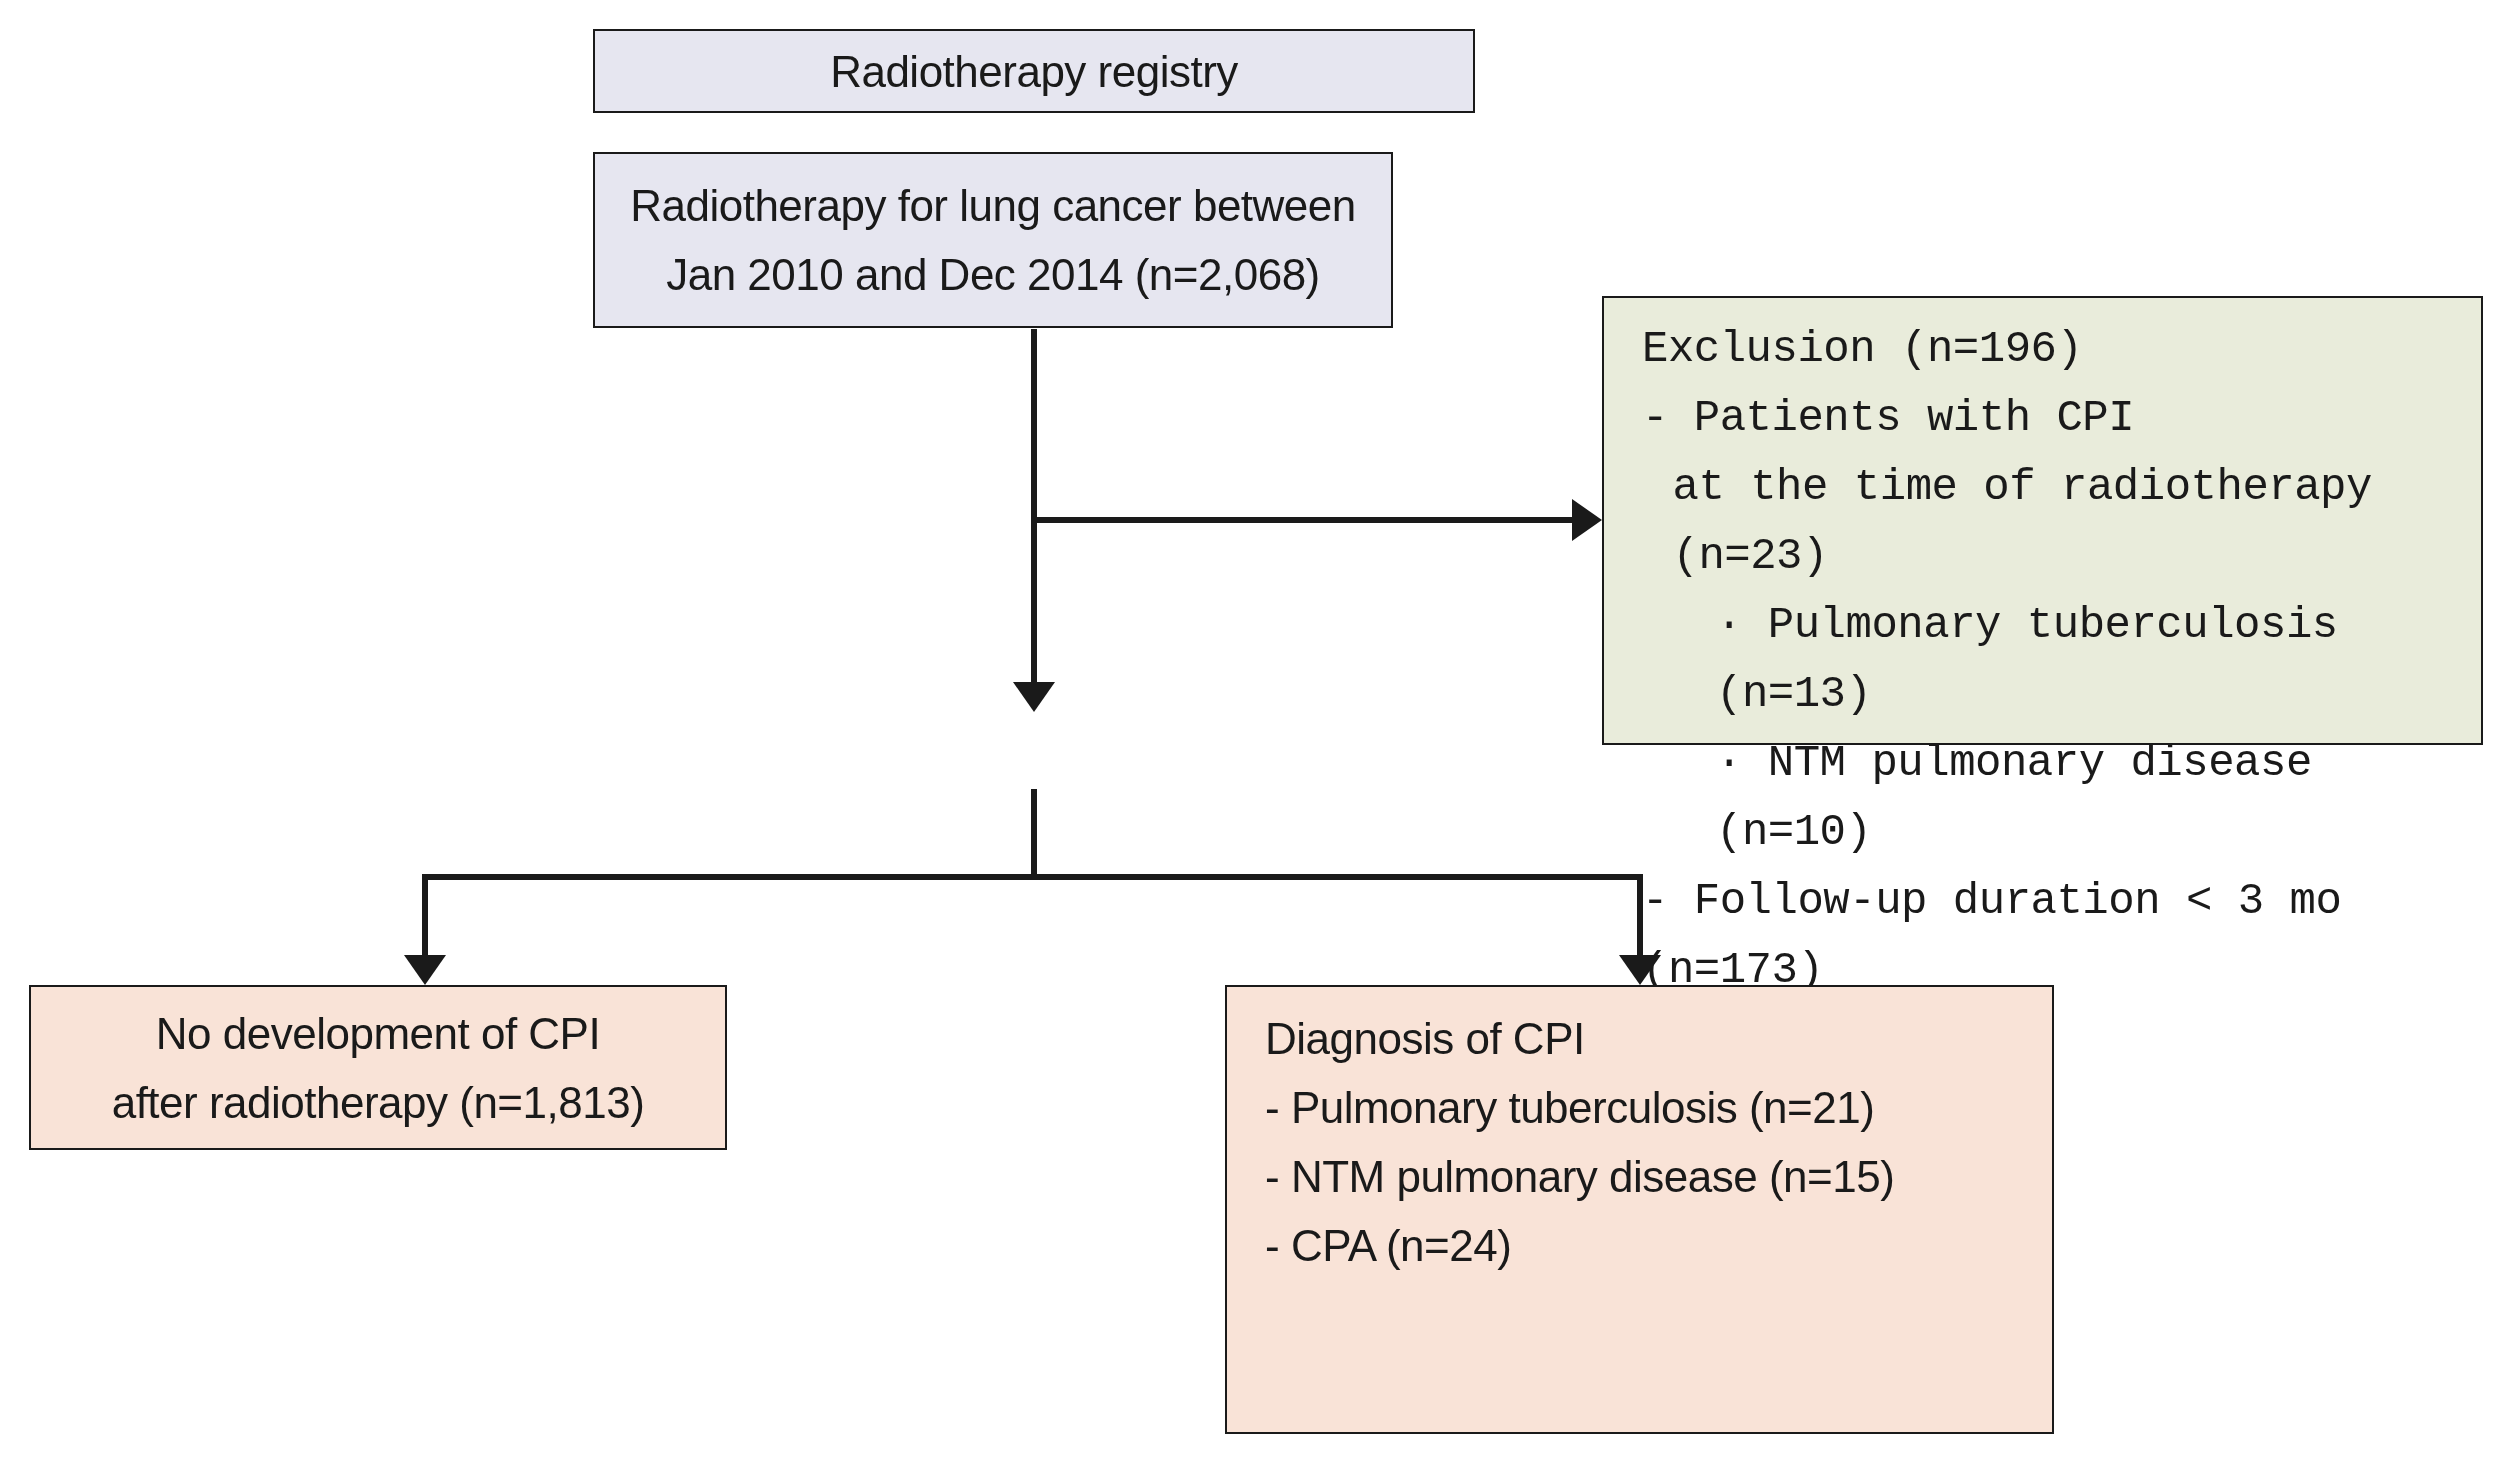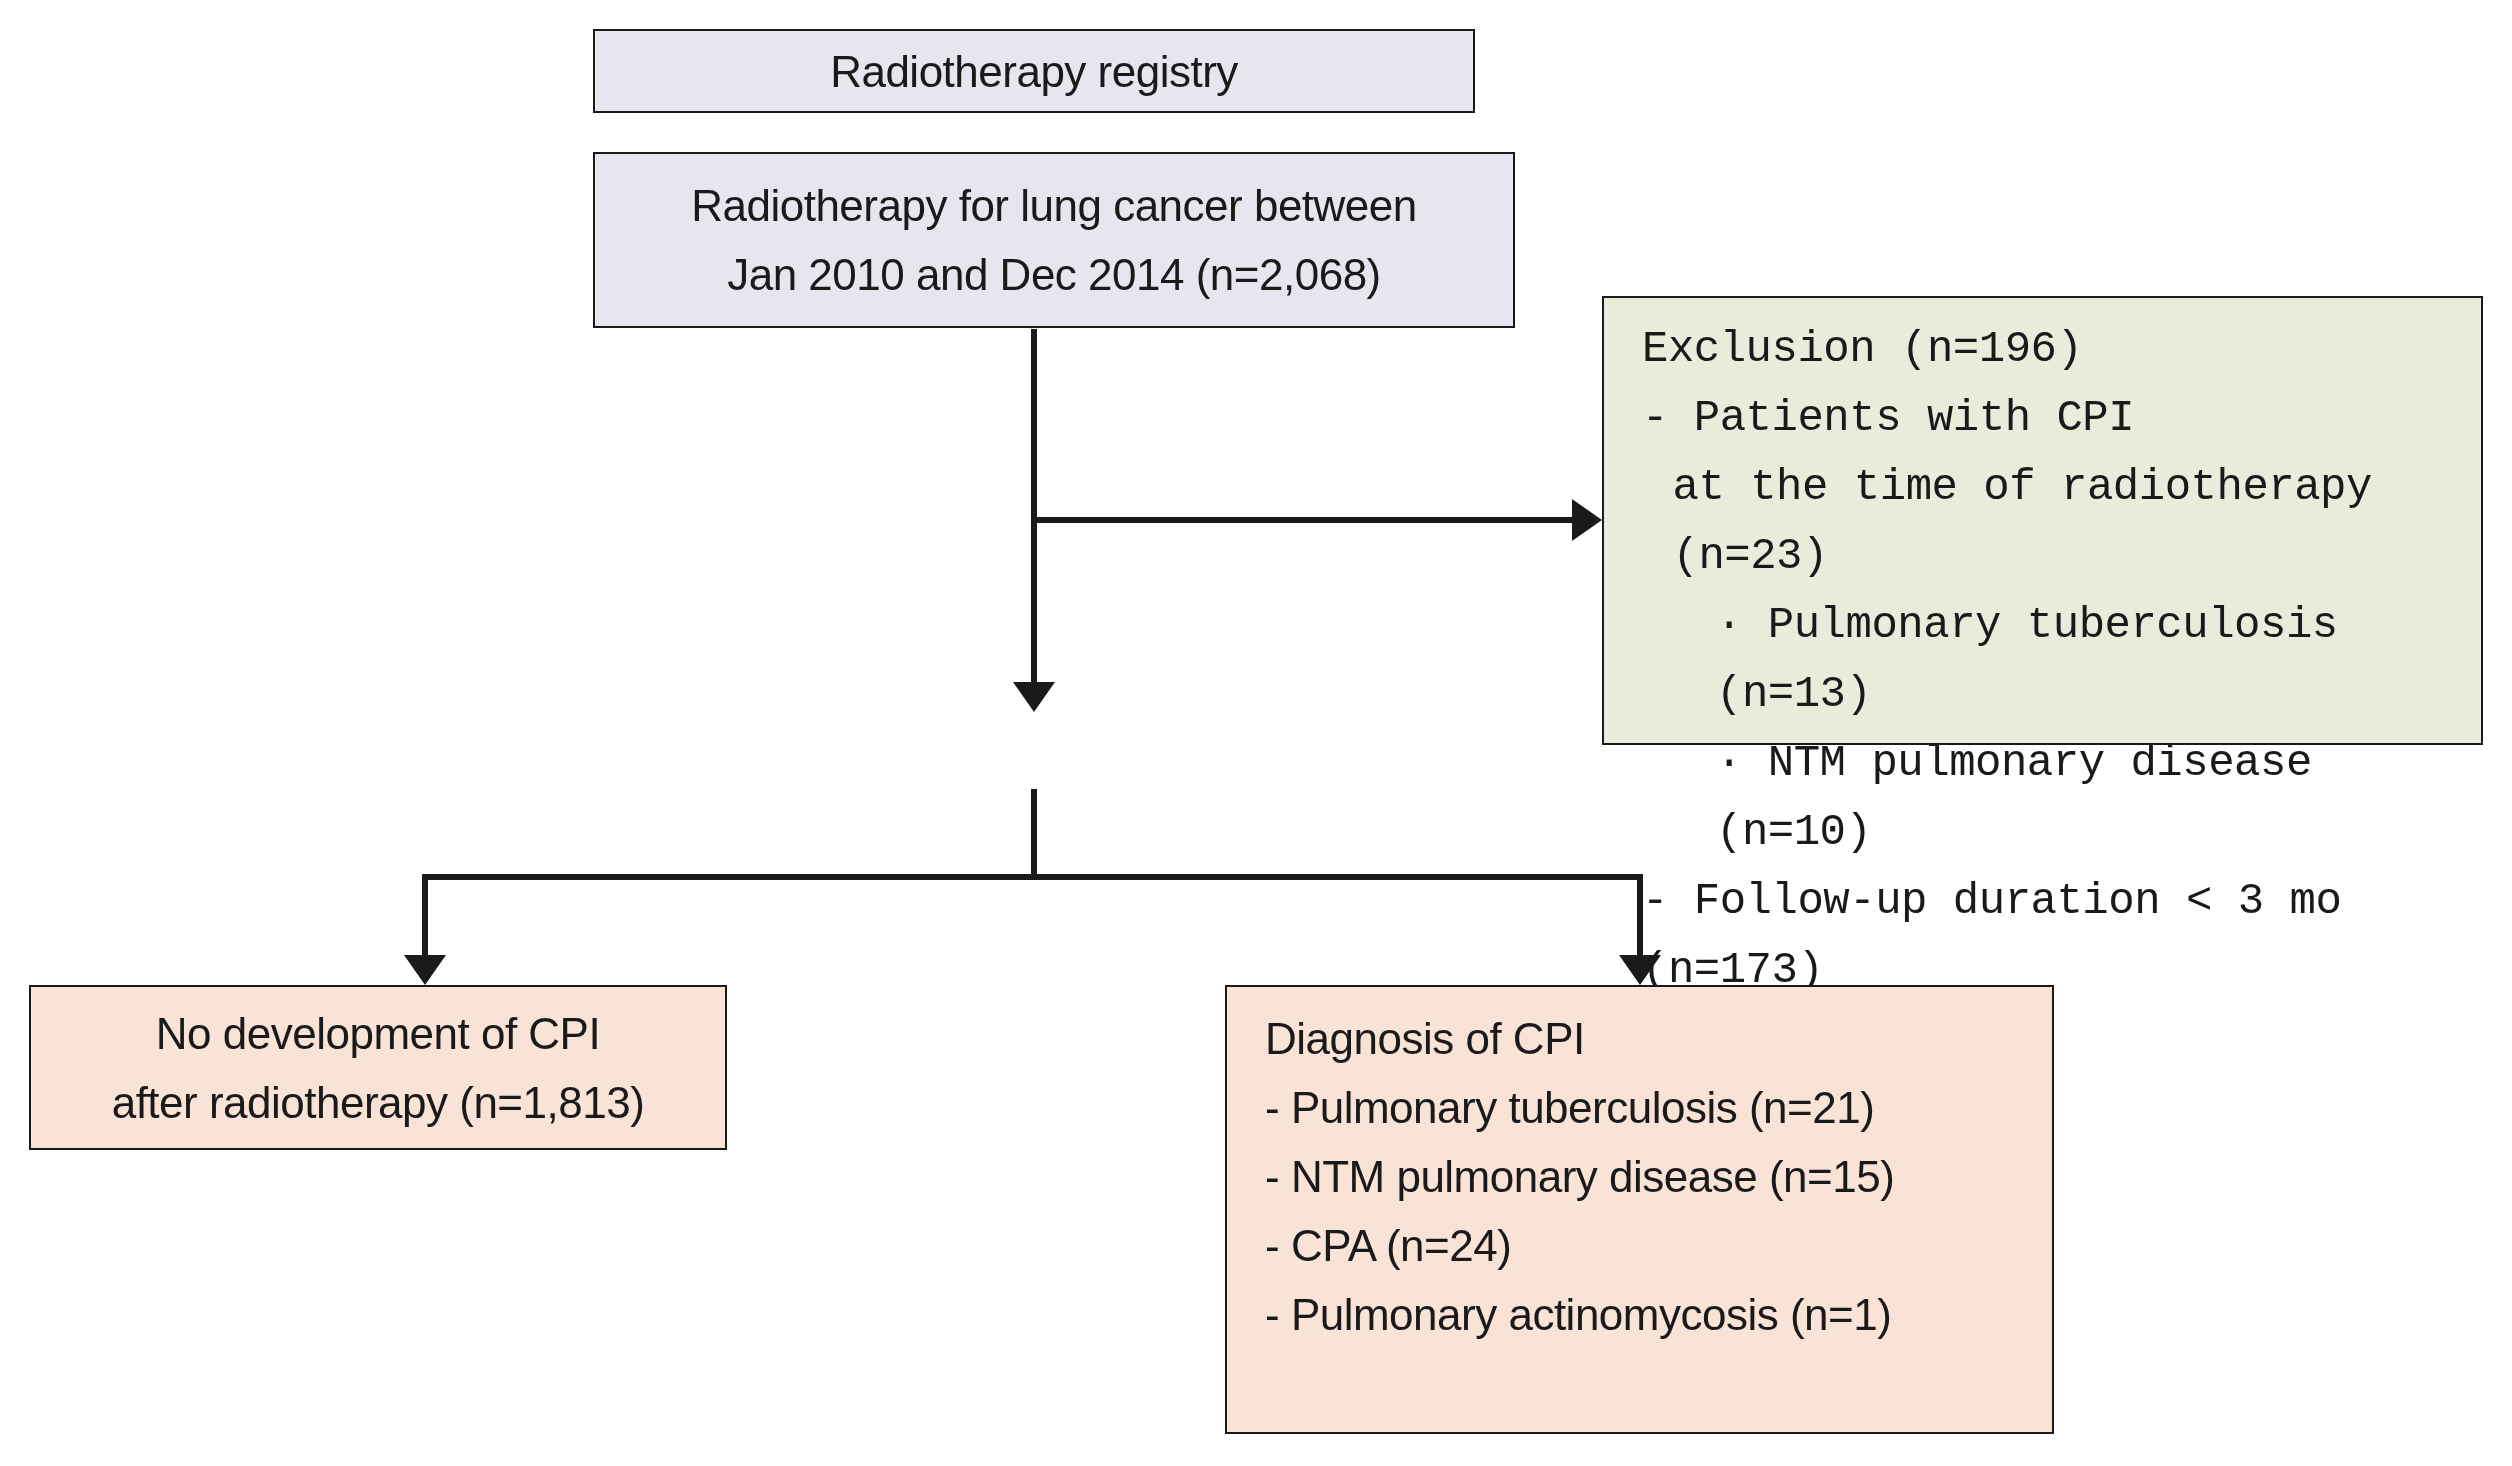--- a/index.html
+++ b/index.html
@@ -42,21 +42,21 @@
     position:absolute; width:0; height:0;
     border-top:21px solid transparent;
     border-bottom:21px solid transparent;
     border-left:30.5px solid #1a1a1a;
   }
 
   sup.fnote { font-size:27px; line-height:0; vertical-align:super; letter-spacing:0; }
 
   
   #box-registry   { left:593px;  top:29px;   width:882px; height:84px;  }
-  #box-cohort     { left:593px;  top:152px;  width:922px; height:176px; }
+  #box-cohort     { left:593px;  top:152px;  width:800px; height:176px; }
   #box-exclusion  { left:1602px; top:296px;  width:881px; height:449px;font-family:Liberation Mono, monospace; }
   #box-study      { left:593px;  top:713px;  width:882px; height:76px;  }
   #box-nocpi      { left:29px;   top:985px; width:698px; height:165px; }
   #box-cpi        { left:1225px; top:985px; width:829px; height:449px; }
 </style>
 </head>
 <body>
 
 <div class="canvas">
 
@@ -97,17 +97,16 @@
   <div class="box peach center" id="box-nocpi">
     <span>No development of CPI</span>
     <span>after radiotherapy (n=1,813)</span>
   </div>
 
   <div class="box peach leftalign" id="box-cpi">
     <span class="tline">Diagnosis of CPI</span>
     <span class="tline">- Pulmonary tuberculosis (n=21)</span>
     <span class="tline">- NTM pulmonary disease (n=15)</span>
     <span class="tline">- CPA (n=24)</span>
-    <span class="tline">- Pulmonary actinomycosis (n=1)</span>
   </div>
 
 </div>
 
 
 </body></html>

